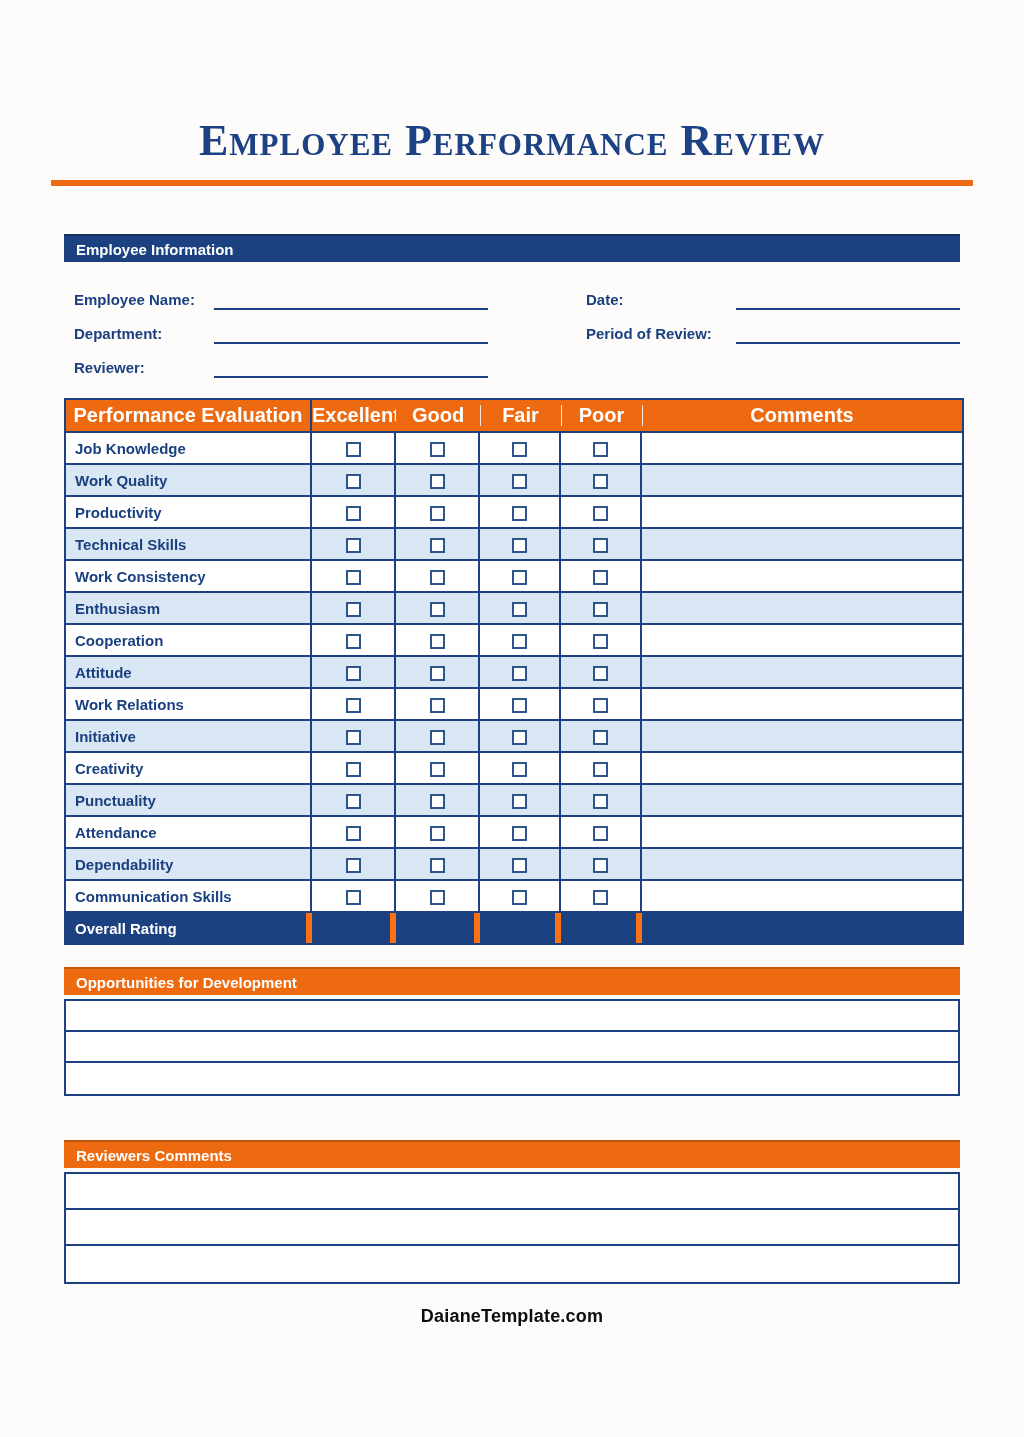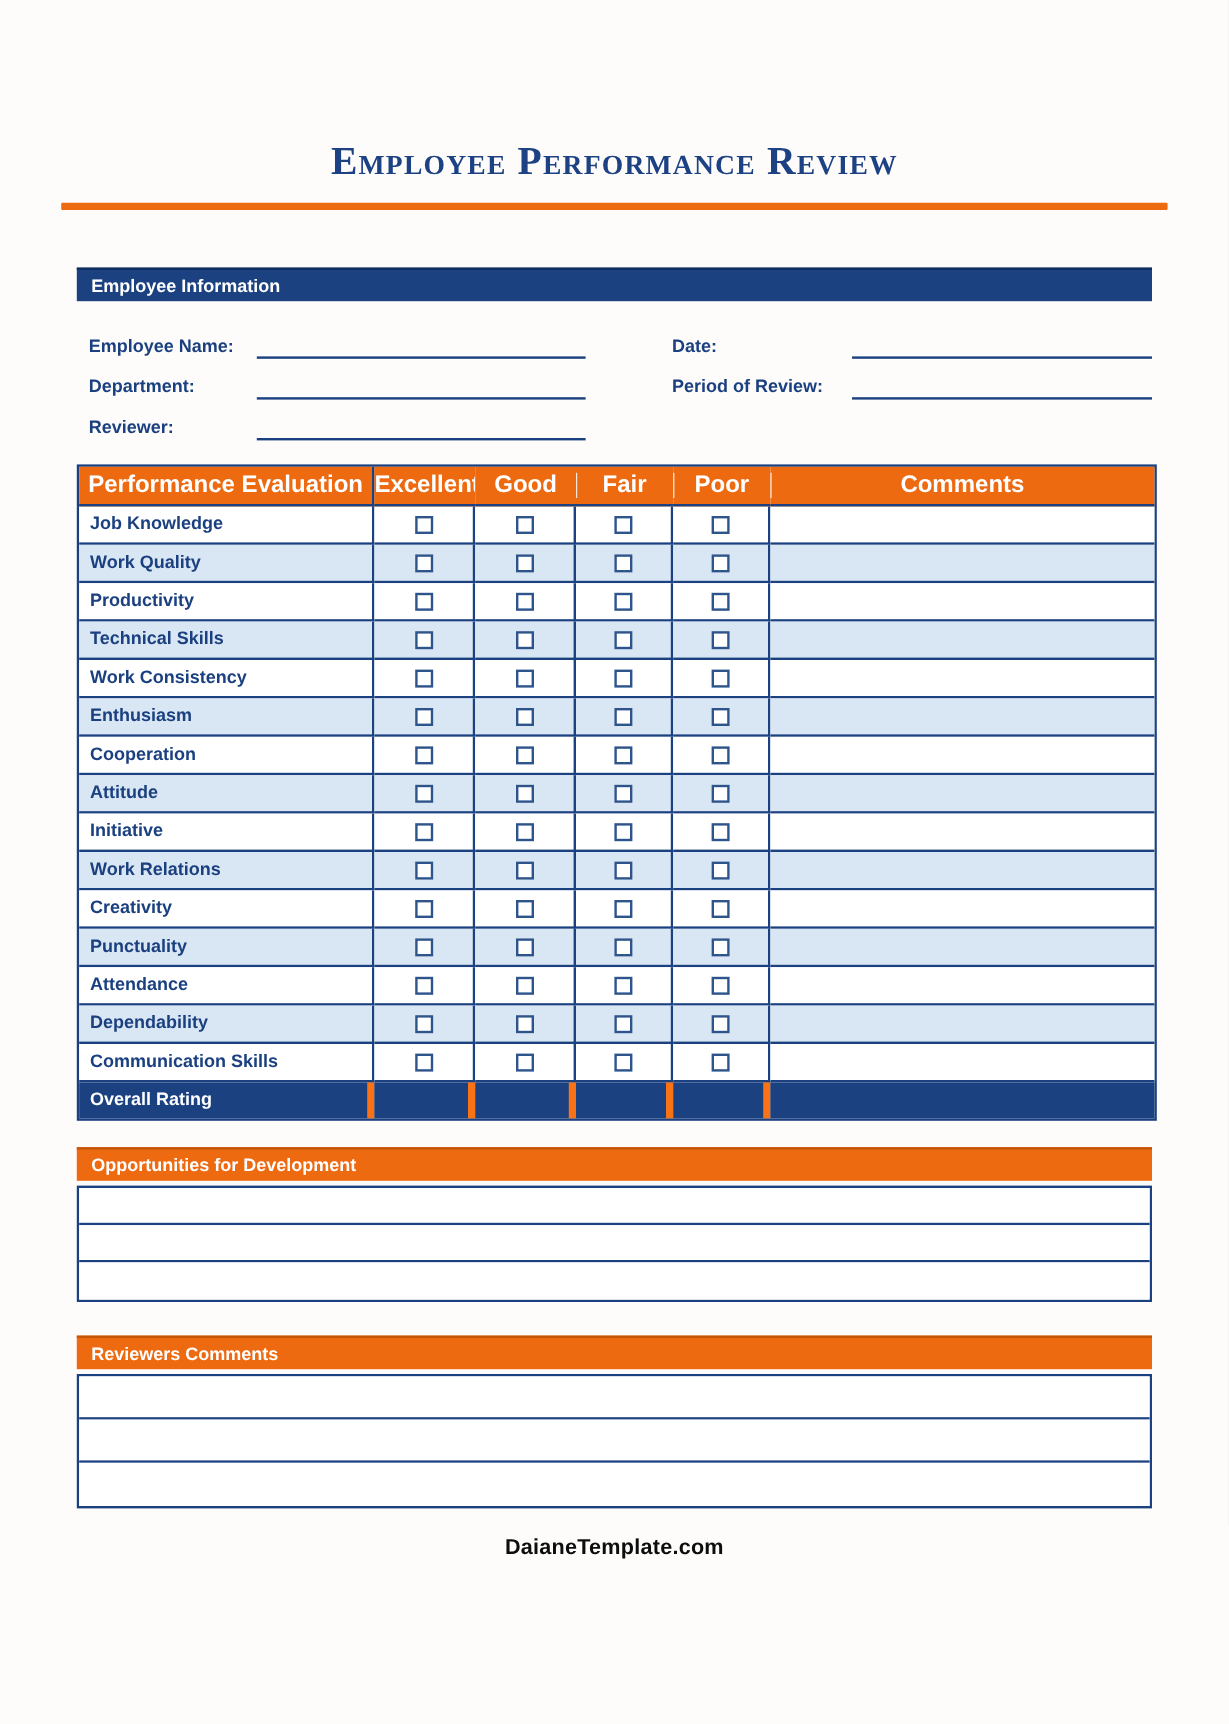--- a/index.html
+++ b/index.html
@@ -10,21 +10,21 @@
     width: 1024px; height: 1437px;
     background: var(--page-bg, #fdfcfa);
     overflow: hidden;
   }
   .page-title {
     padding-top: 118px;
     text-align: center;
     font-family: "Liberation Serif", "DejaVu Serif", serif;
     font-variant: small-caps;
     font-weight: bold;
-    font-size: 33px;
+    font-size: 44px;
     letter-spacing: 1px;
     color: var(--navy-title, #1d4284);
     line-height: 1.05;
   }
   .title-rule {
     width: 922px; height: 6px;
     margin: 16px auto 0 auto;
     background: var(--orange, #ee6a10);
     border-radius: 1px;
   }
@@ -38,20 +38,21 @@
   }
   .bar.navy { background: var(--navy, #1c4181); border-top: 2px solid #10305e; margin-top: 48px; }
   .bar.orange { background: var(--orange, #ee6a10); border-top: 2px solid #c65607; }
 
   .info-bar { margin-top: 30px; }
 
   
   .info-grid {
     display: grid;
     grid-template-columns: 460px 1fr;
+    column-gap: 26px;
     margin-top: 14px;
     padding-left: 10px;
   }
   .info-col .info-row {
     display: flex; align-items: flex-end;
     height: 34px;
   }
   .info-label {
     flex-shrink: 0;
     font-weight: bold; font-size: 15px;
@@ -126,21 +127,21 @@
   .section { margin-top: 22px; }
   .section .lines {
     margin-top: 4px;
     border: 2px solid var(--navy, #1c4181);
     background: #ffffff;
   }
   .blank-line { border-bottom: 2px solid var(--navy, #1c4181); background: #fff; }
   .blank-line:last-child { border-bottom: none; }
   .section.development .blank-line { height: 31px; }
   .section.comments .blank-line { height: 36px; }
-  .section.comments { margin-top: 28px; }
+  .section.comments { margin-top: 44px; }
 
   .footer-text {
     margin-top: 22px;
     text-align: center;
     font-weight: bold; font-size: 18px;
     color: #0d0d0d;
     letter-spacing: 0.2px;
   }
 </style>
 </head>
@@ -260,29 +261,29 @@
           </tr>
           <tr>
             <td class="row-label">Attitude</td>
             <td class="check-cell"><span class="checkbox" role="checkbox" aria-checked="false"></span></td>
             <td class="check-cell"><span class="checkbox" role="checkbox" aria-checked="false"></span></td>
             <td class="check-cell"><span class="checkbox" role="checkbox" aria-checked="false"></span></td>
             <td class="check-cell"><span class="checkbox" role="checkbox" aria-checked="false"></span></td>
             <td></td>
           </tr>
           <tr>
+            <td class="row-label">Work Relations</td>
+            <td class="check-cell"><span class="checkbox" role="checkbox" aria-checked="false"></span></td>
+            <td class="check-cell"><span class="checkbox" role="checkbox" aria-checked="false"></span></td>
+            <td class="check-cell"><span class="checkbox" role="checkbox" aria-checked="false"></span></td>
+            <td class="check-cell"><span class="checkbox" role="checkbox" aria-checked="false"></span></td>
+            <td></td>
+          </tr>
+          <tr>
             <td class="row-label">Initiative</td>
-            <td class="check-cell"><span class="checkbox" role="checkbox" aria-checked="false"></span></td>
-            <td class="check-cell"><span class="checkbox" role="checkbox" aria-checked="false"></span></td>
-            <td class="check-cell"><span class="checkbox" role="checkbox" aria-checked="false"></span></td>
-            <td class="check-cell"><span class="checkbox" role="checkbox" aria-checked="false"></span></td>
-            <td></td>
-          </tr>
-          <tr>
-            <td class="row-label">Work Relations</td>
             <td class="check-cell"><span class="checkbox" role="checkbox" aria-checked="false"></span></td>
             <td class="check-cell"><span class="checkbox" role="checkbox" aria-checked="false"></span></td>
             <td class="check-cell"><span class="checkbox" role="checkbox" aria-checked="false"></span></td>
             <td class="check-cell"><span class="checkbox" role="checkbox" aria-checked="false"></span></td>
             <td></td>
           </tr>
           <tr>
             <td class="row-label">Creativity</td>
             <td class="check-cell"><span class="checkbox" role="checkbox" aria-checked="false"></span></td>
             <td class="check-cell"><span class="checkbox" role="checkbox" aria-checked="false"></span></td>

